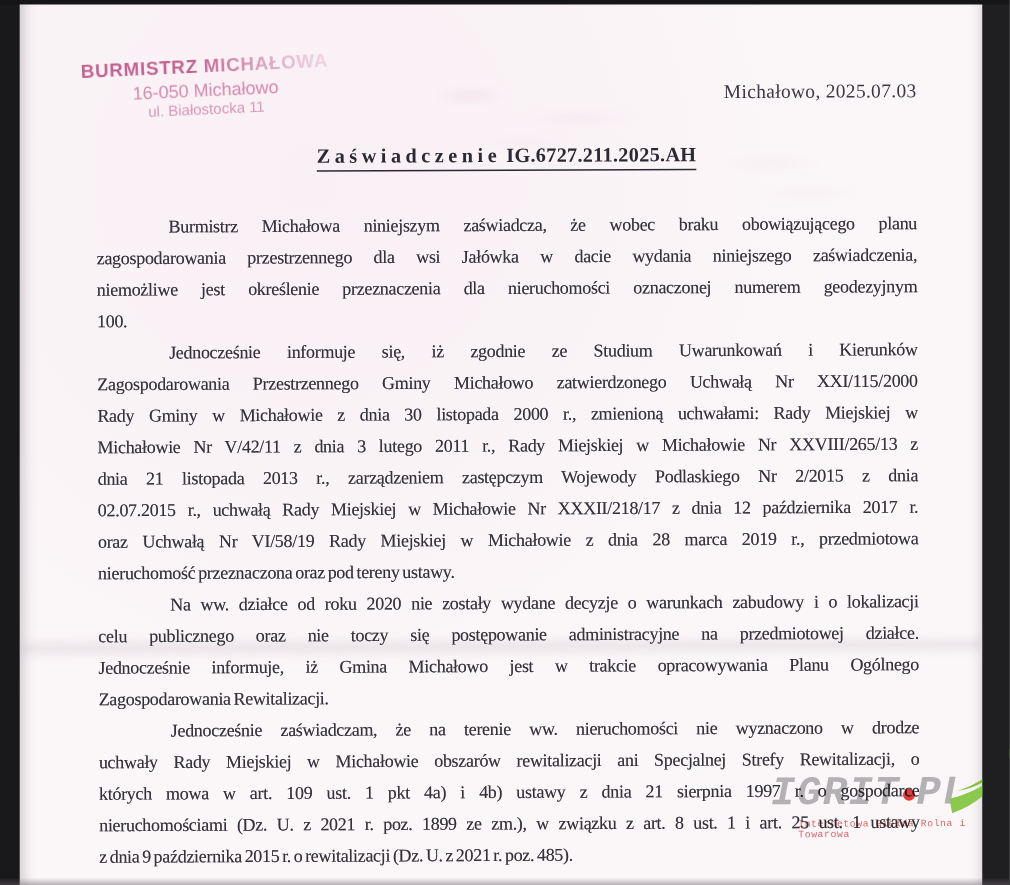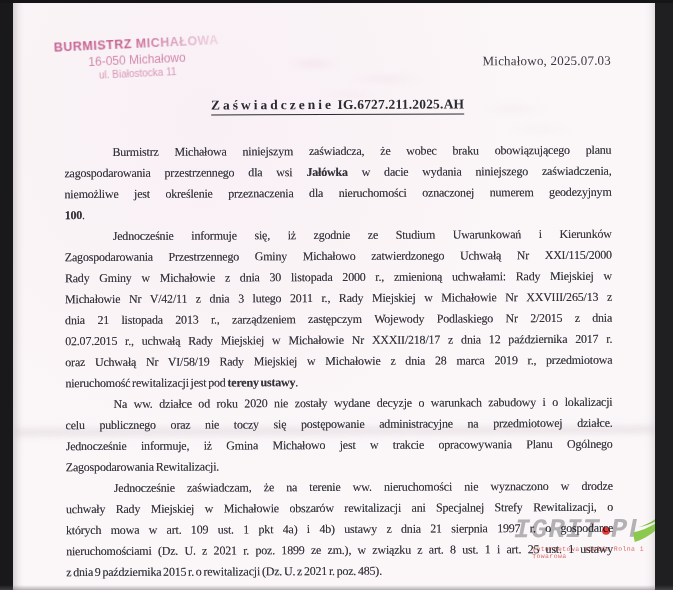--- a/index.html
+++ b/index.html
@@ -48,21 +48,21 @@
   .title-word{letter-spacing:3px;margin-top:14px;}
   .title-ref{letter-spacing:.2px;}
   
   .doc-body{margin-top:26px;font-size:12px;color:#34333b;
     text-shadow:0 0 .4px rgba(45,42,55,.55);
     letter-spacing:-.2px;word-spacing:-1px;}
   .line{height:21px;line-height:21px;white-space:nowrap;
     text-align:justify;text-align-last:justify;overflow:visible;}
   .line.last{text-align-last:left;}
   .line.indent{padding-left:48px;}
-  .bold{font-weight:bold;}
+  .bold{font-weight:normal;}
   
   .watermark{
     position:absolute;left:500px;top:516px;width:158px;height:62px;z-index:3;
     mix-blend-mode:multiply;font-family:Liberation Mono, monospace;
   }
   .wm-row{position:relative;white-space:nowrap;}
   .wm-brand{font-style:italic;font-weight:800;font-size:27px;letter-spacing:1px;color:#b4b1b5;}
   .wm-dot{display:inline-block;width:8px;height:8px;border-radius:50%;background:#e23b3b;margin:0 1px 2px 2px;}
   .wm-tagline{font-size:6.5px;letter-spacing:.4px;color:#d96a6a;margin-top:1px;padding-left:18px;}
   .wm-bird{position:absolute;right:-6px;top:-22px;}
@@ -110,21 +110,21 @@
             <div class="line"><span>zagospodarowania przestrzennego dla wsi </span><span class="bold">Jałówka</span><span> w dacie wydania niniejszego zaświadczenia,</span></div>
             <div class="line"><span>niemożliwe jest określenie przeznaczenia dla nieruchomości oznaczonej numerem geodezyjnym</span></div>
             <div class="line last"><span class="bold">100</span><span>.</span></div>
             <div class="line indent"><span>Jednocześnie informuje się, iż zgodnie ze Studium Uwarunkowań i Kierunków</span></div>
             <div class="line"><span>Zagospodarowania Przestrzennego Gminy Michałowo zatwierdzonego Uchwałą Nr XXI/115/2000</span></div>
             <div class="line"><span>Rady Gminy w Michałowie z dnia 30 listopada 2000 r., zmienioną uchwałami: Rady Miejskiej w</span></div>
             <div class="line"><span>Michałowie Nr V/42/11 z dnia 3 lutego 2011 r., Rady Miejskiej w Michałowie Nr XXVIII/265/13 z</span></div>
             <div class="line"><span>dnia 21 listopada 2013 r., zarządzeniem zastępczym Wojewody Podlaskiego Nr 2/2015 z dnia</span></div>
             <div class="line"><span>02.07.2015 r., uchwałą Rady Miejskiej w Michałowie Nr XXXII/218/17 z dnia 12 października 2017 r.</span></div>
             <div class="line"><span>oraz Uchwałą Nr VI/58/19 Rady Miejskiej w Michałowie z dnia 28 marca 2019 r., przedmiotowa</span></div>
-            <div class="line last"><span>nieruchomość rewitalizacji jest pod </span><span class="bold">tereny ustawy</span><span>.</span></div>
+            <div class="line last"><span>nieruchomość przeznaczona oraz pod </span><span class="bold">tereny ustawy</span><span>.</span></div>
             <div class="line indent"><span>Na ww. działce od roku 2020 nie zostały wydane decyzje o warunkach zabudowy i o lokalizacji</span></div>
             <div class="line"><span>celu publicznego oraz nie toczy się postępowanie administracyjne na przedmiotowej działce.</span></div>
             <div class="line"><span>Jednocześnie informuje, iż Gmina Michałowo jest w trakcie opracowywania Planu Ogólnego</span></div>
             <div class="line last"><span>Zagospodarowania Rewitalizacji.</span></div>
             <div class="line indent"><span>Jednocześnie zaświadczam, że na terenie ww. nieruchomości nie wyznaczono w drodze</span></div>
             <div class="line"><span>uchwały Rady Miejskiej w Michałowie obszarów rewitalizacji ani Specjalnej Strefy Rewitalizacji, o</span></div>
             <div class="line"><span>których mowa w art. 109 ust. 1 pkt 4a) i 4b) ustawy z dnia 21 sierpnia 1997 r. o gospodarce</span></div>
             <div class="line"><span>nieruchomościami (Dz. U. z 2021 r. poz. 1899 ze zm.), w związku z art. 8 ust. 1 i art. 25 ust. 1 ustawy</span></div>
             <div class="line last"><span>z dnia 9 października 2015 r. o rewitalizacji (Dz. U. z 2021 r. poz. 485).</span></div>
           </div>

